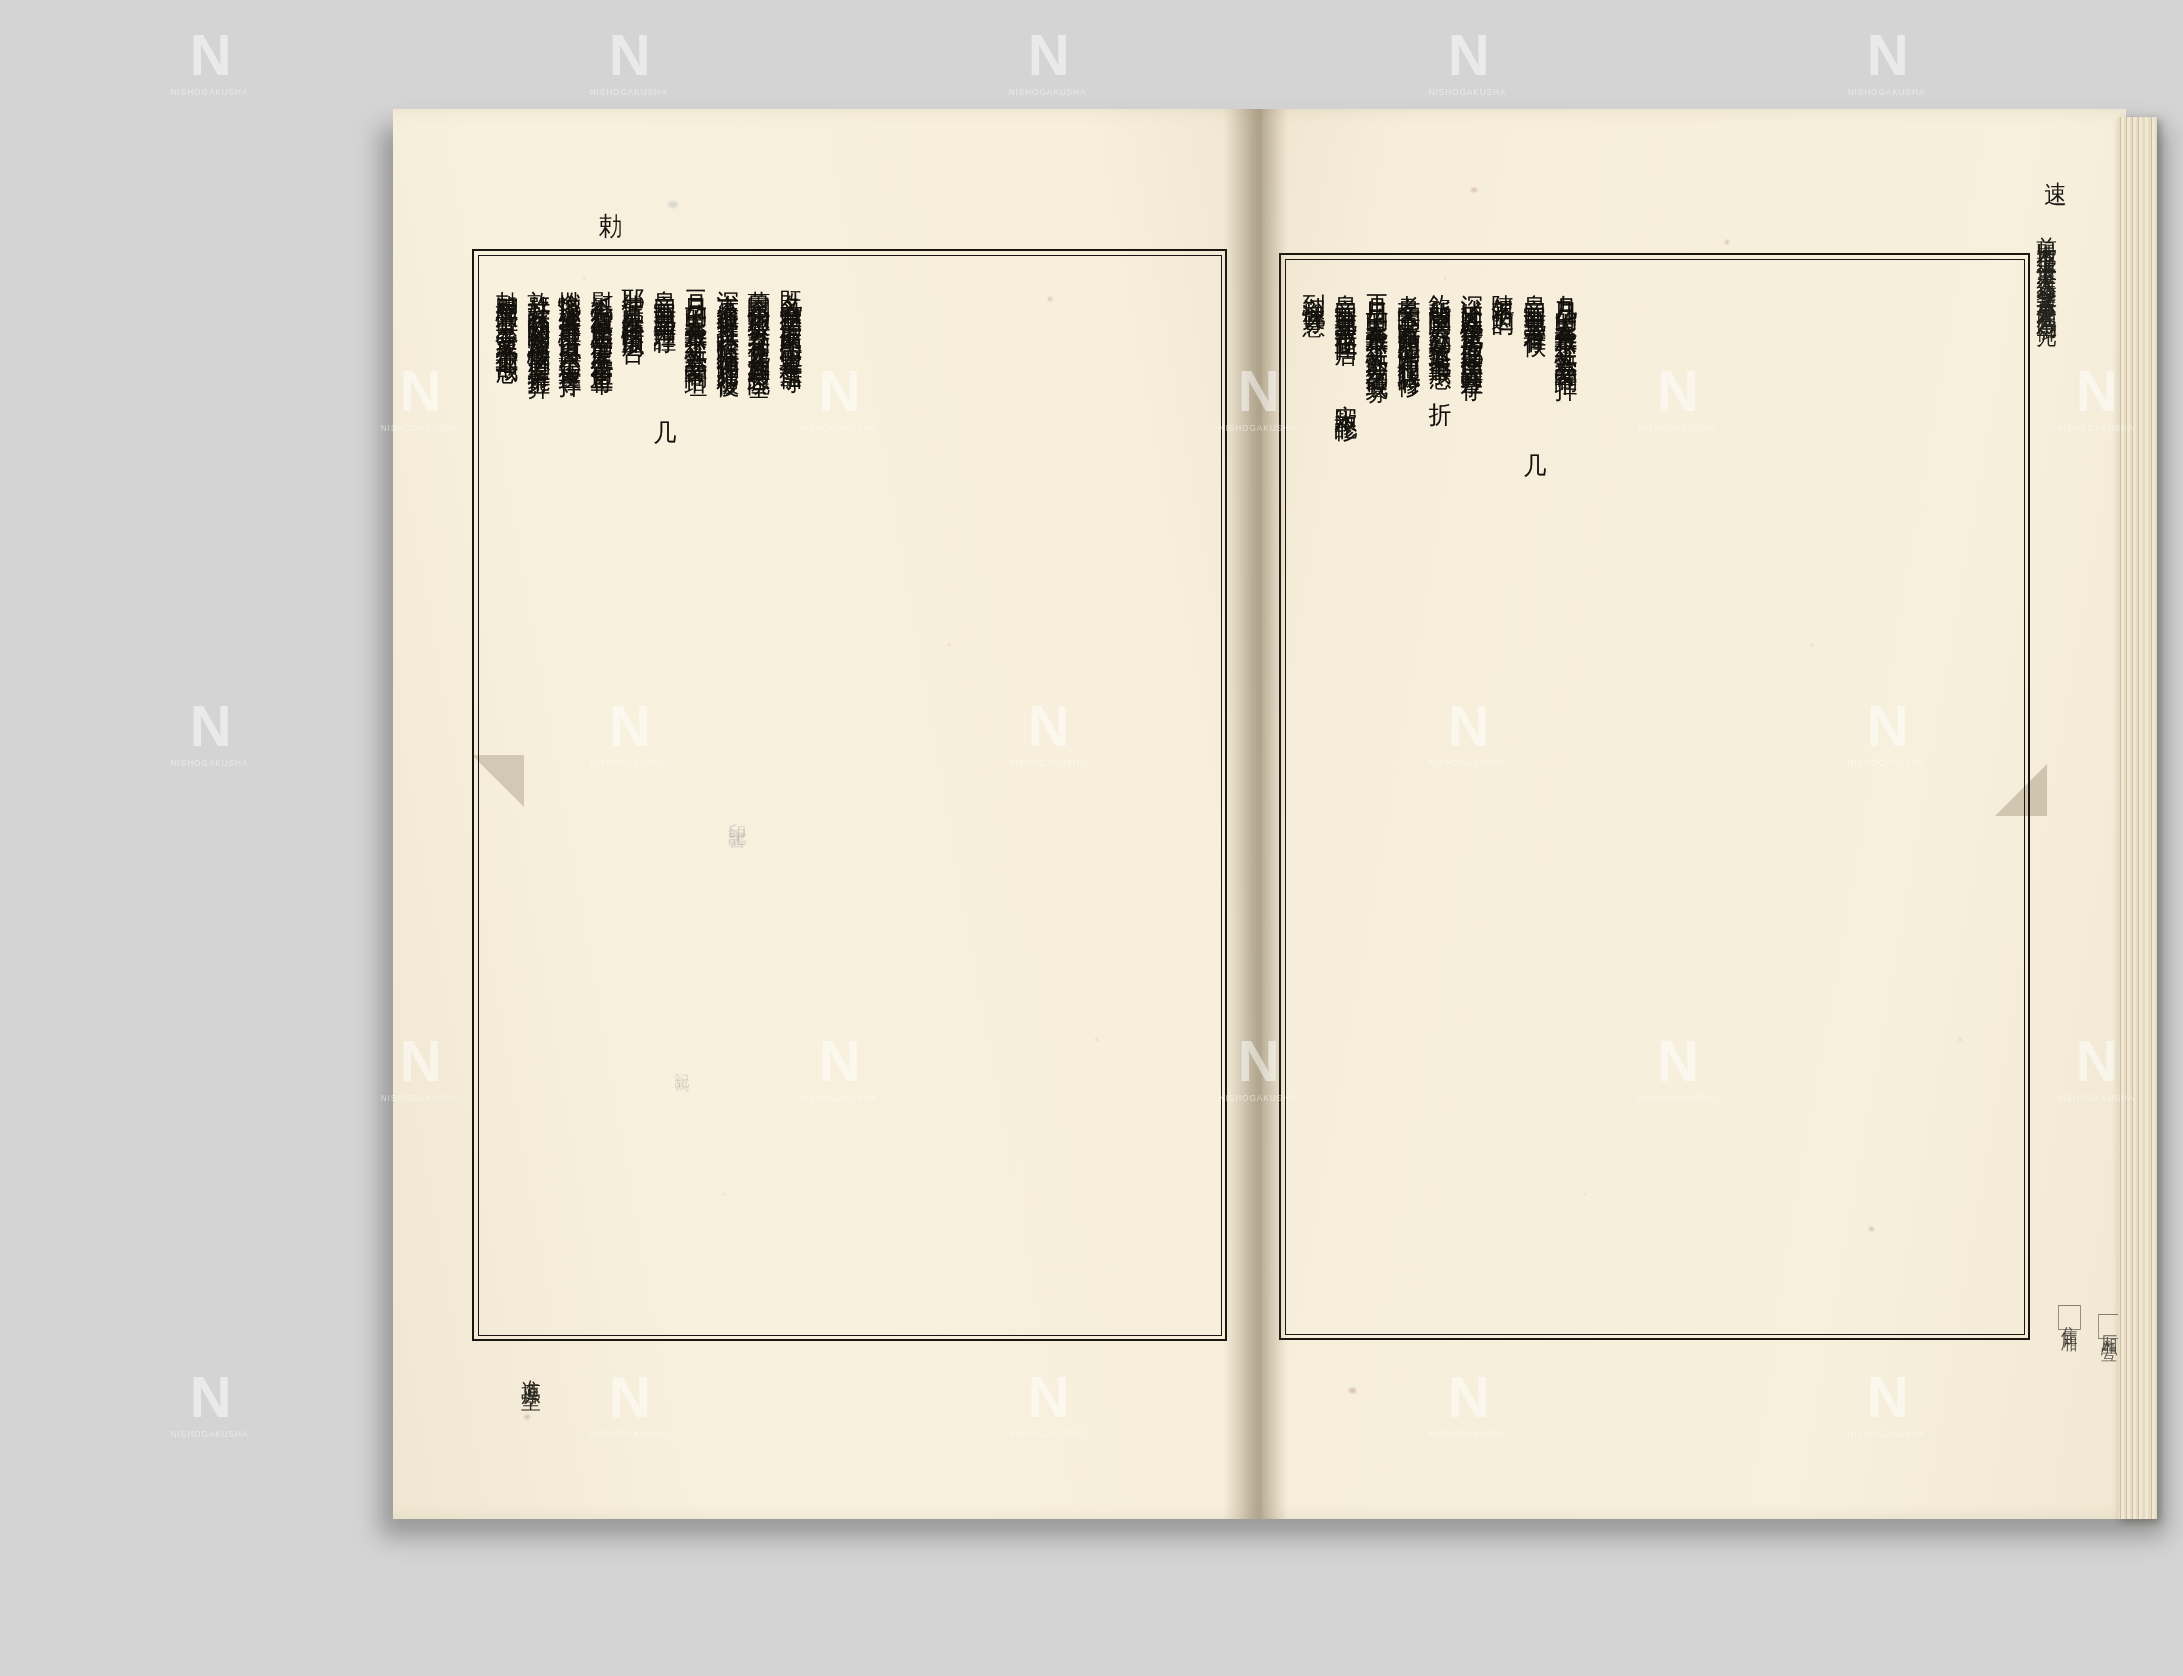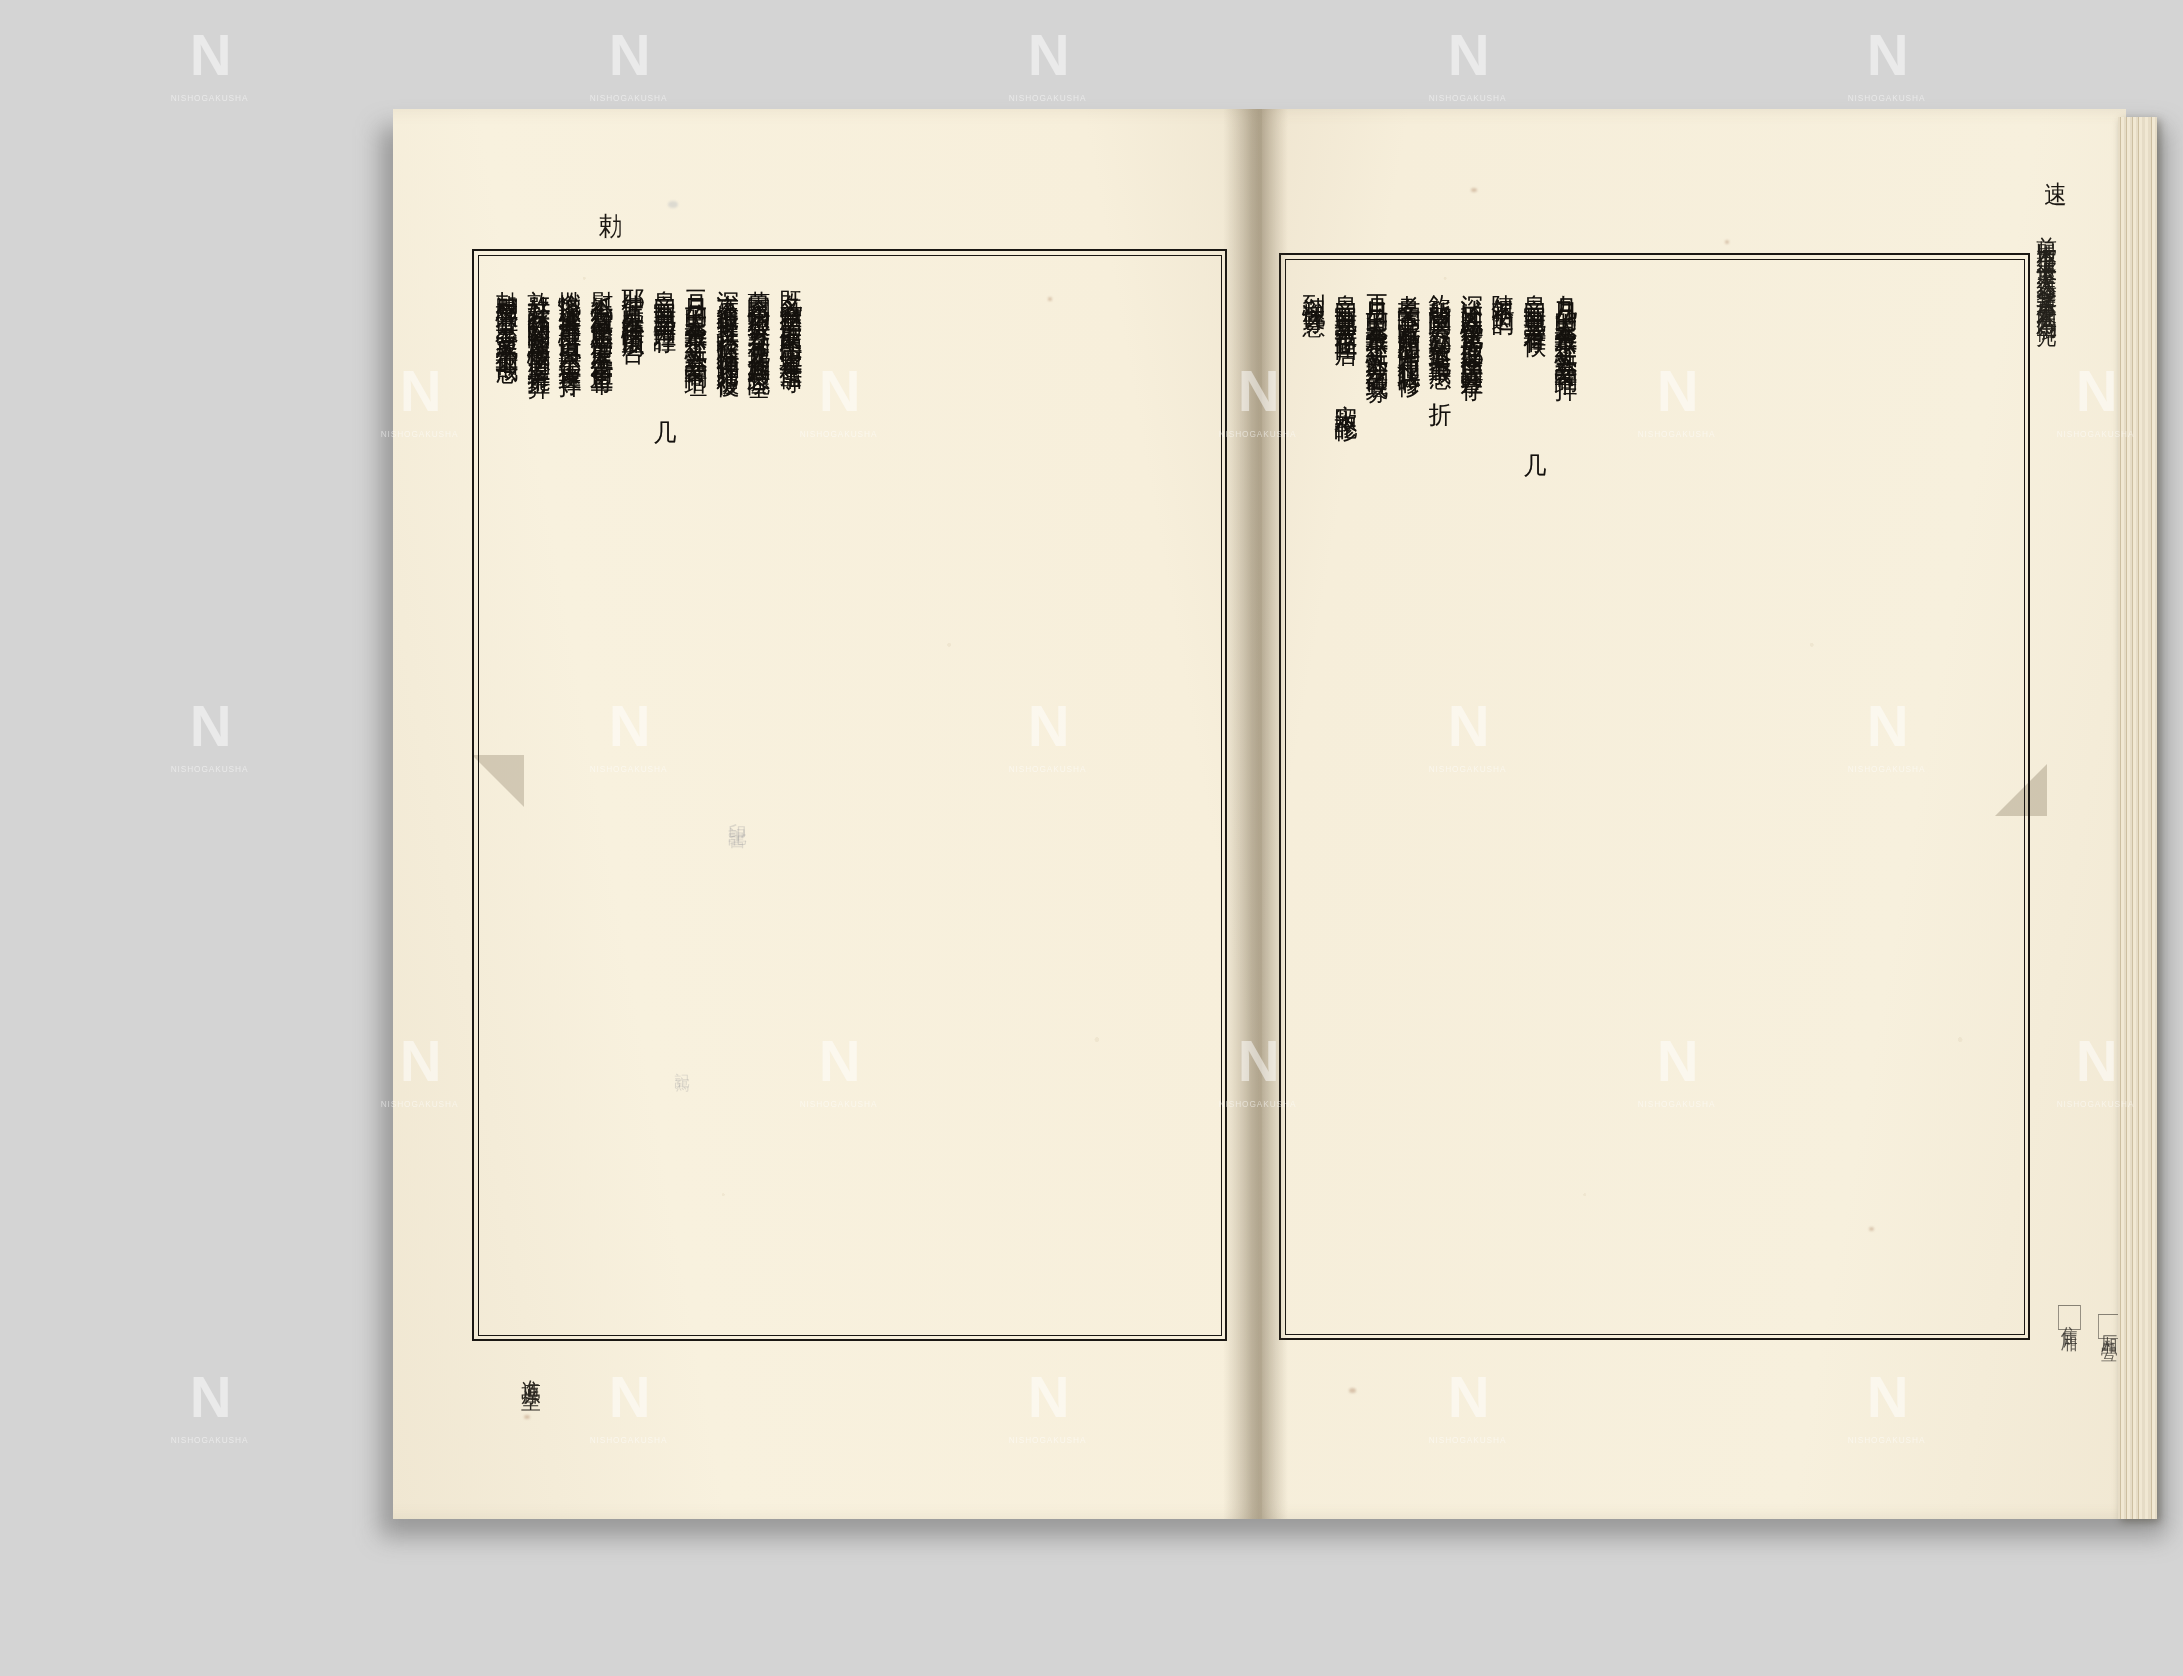--- a/index.html
+++ b/index.html
@@ -36,21 +36,21 @@
   .wm .mark {
     font-size: 58px;
     font-weight: bold;
     line-height: 1;
     letter-spacing: -2.6px;
     color: rgba(255,255,255,0.5);
   }
   .wm .txt {
     font-size: 8.3px;
     letter-spacing: 0.9px;
-    margin-top: 9px;
+    margin-top: 3px;
     color: rgba(255,255,255,0.5);
   }
 
   
   #book {
     position: absolute;
     left: 367px;
     top: 109px;
     width: 1799px;
     height: 1428px;

